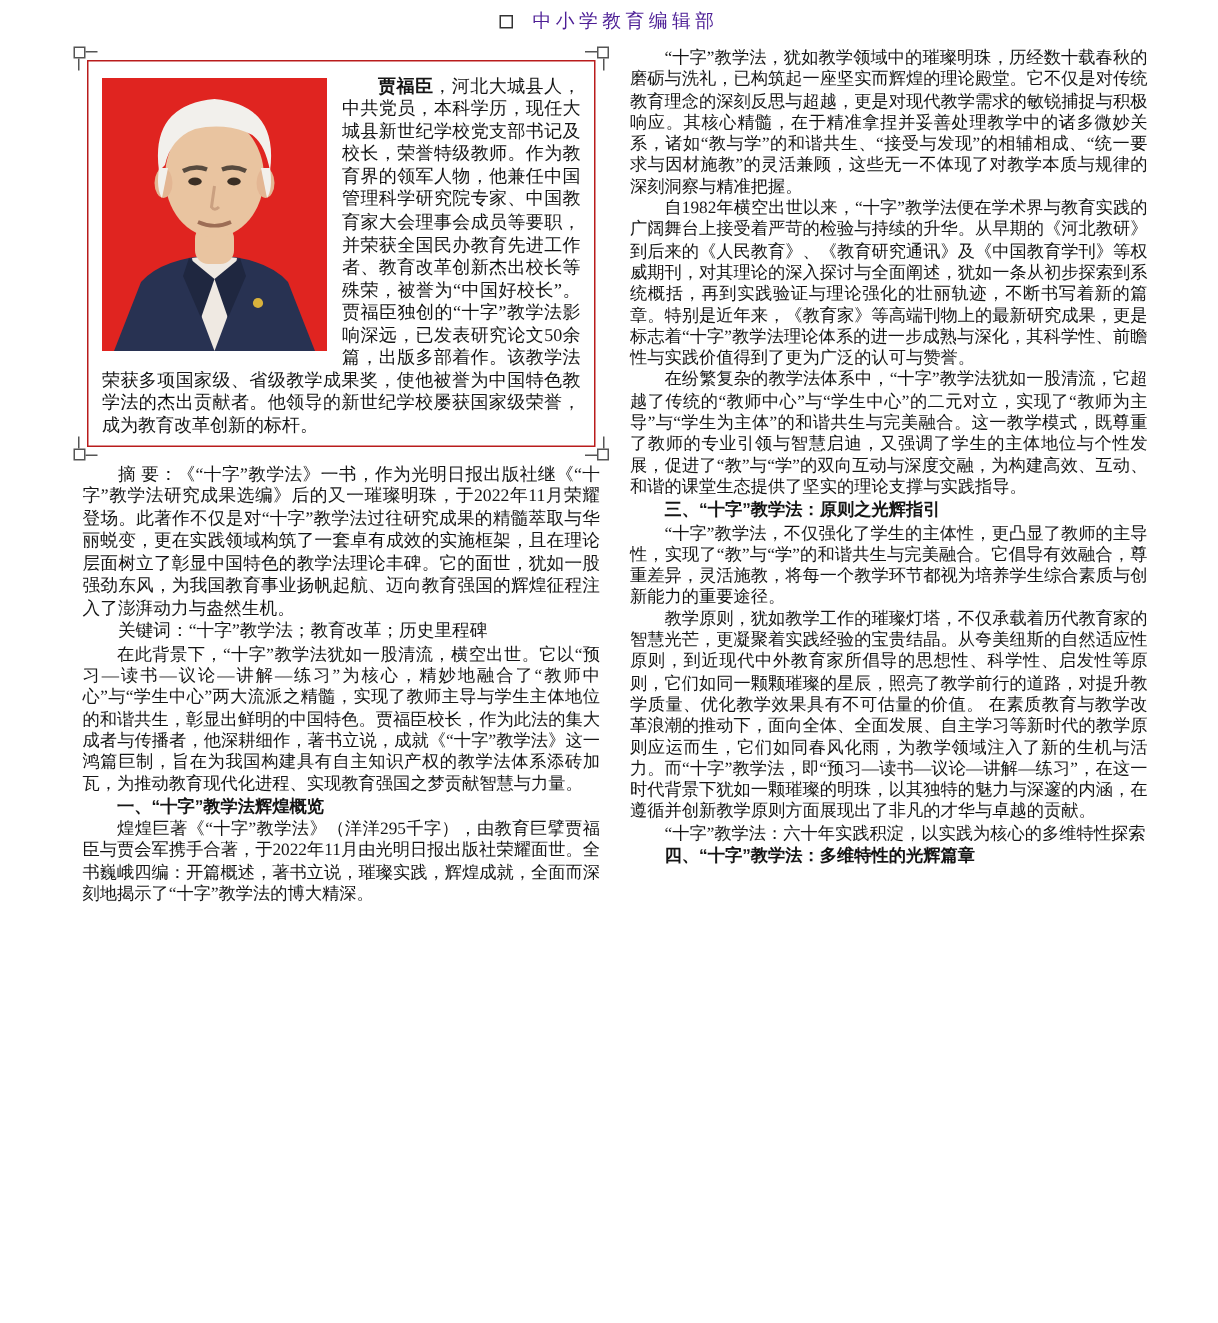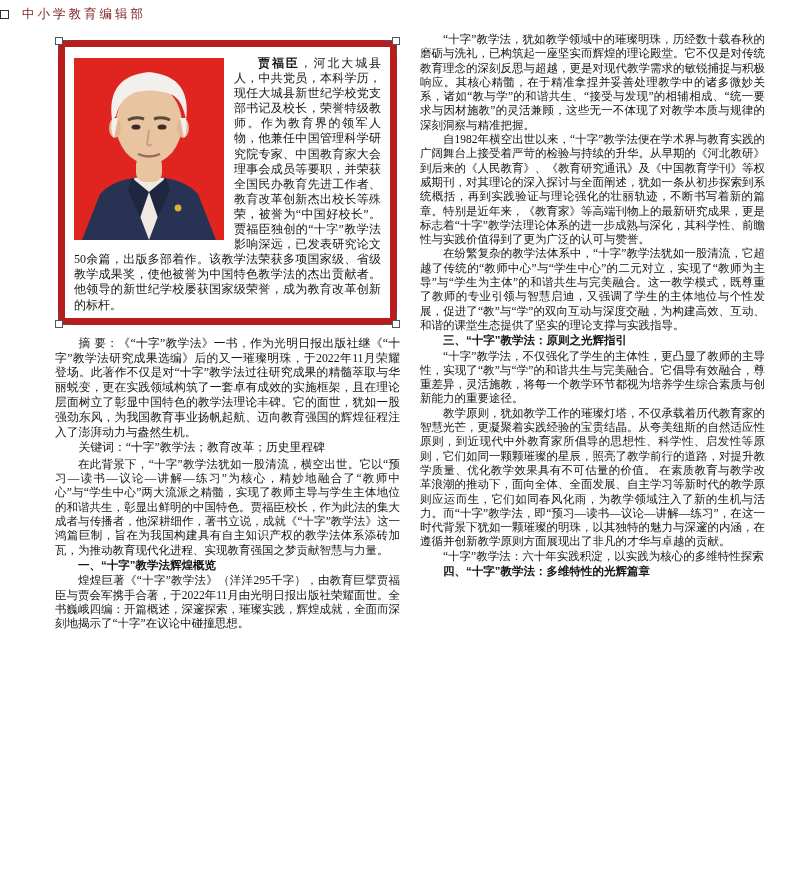--- a/index.html
+++ b/index.html
@@ -7,41 +7,41 @@
   body {
     width:812px; height:882px;
     font-family:"Liberation Serif","DejaVu Serif",serif;
     color:#151515;
   }
   .page { position:relative; width:812px; height:882px; overflow:hidden; background:#fff; }
 
   
   .pg-header {
     position:absolute; top:6px; left:0; width:100%;
-    text-align:left; font-size:12.5px; color:#7f1d1d; letter-spacing:3px;
+    text-align:center; font-size:12.5px; color:#4c1d95; letter-spacing:3px;
   }
   .pg-header .sq {
     display:inline-block; width:9px; height:9px;
     border:1.2px solid #333; margin-right:13px; vertical-align:-1px;
   }
 
   
   .cols { position:absolute; left:55px; top:32px; width:710px; display:flex; gap:20px; }
   .col { width:345px; font-size:11.5px; line-height:14.3px; text-align:justify; }
 
   p.body { text-indent:2em; }
   p.head {
     font-weight:bold; text-indent:2em;
     font-family:"Liberation Sans","DejaVu Sans",sans-serif;
     margin:1px 0;
   }
 
   
   .bio-frame {
-    position:relative; border:7px solid #b91c1c;
+    position:relative; border:1px solid #b91c1c;
     margin:8px 3px 11px 3px; padding:9px 9px 5px 9px;
     font-size:12px; line-height:15.1px; text-align:justify;
   }
   .bio-frame .photo {
     float:left; width:150px; height:182px; margin:2px 10px 4px 0;
   }
   .bio-text { text-indent:2em; }
   .bio-text b { font-family:"Liberation Sans","DejaVu Sans",sans-serif; }
 
   
@@ -121,21 +121,21 @@
 
         <p class="bio-text"><b>贾福臣</b><span>，河北大城县人，中共党员，本科学历，现任大城县新世纪学校党支部书记及校长，荣誉特级教师。作为教育界的领军人物，他兼任中国管理科学研究院专家、中国教育家大会理事会成员等要职，并荣获全国民办教育先进工作者、教育改革创新杰出校长等殊荣，被誉为“中国好校长”。贾福臣独创的“十字”教学法影响深远，已发表研究论文50余篇，出版多部着作。该教学法荣获多项国家级、省级教学成果奖，使他被誉为中国特色教学法的杰出贡献者。他领导的新世纪学校屡获国家级荣誉，成为教育改革创新的标杆。</span></p>
       </div>
 
       <p class="abstract"><span class="lbl">摘 要：</span><span>《“十字”教学法》一书，作为光明日报出版社继《“十字”教学法研究成果选编》后的又一璀璨明珠，于2022年11月荣耀登场。此著作不仅是对“十字”教学法过往研究成果的精髓萃取与华丽蜕变，更在实践领域构筑了一套卓有成效的实施框架，且在理论层面树立了彰显中国特色的教学法理论丰碑。它的面世，犹如一股强劲东风，为我国教育事业扬帆起航、迈向教育强国的辉煌征程注入了澎湃动力与盎然生机。</span></p>
 
       <p class="kw"><span class="lbl">关键词：</span><span>“十字”教学法；教育改革；历史里程碑</span></p>
 
       <p class="body">在此背景下，“十字”教学法犹如一股清流，横空出世。它以“预习—读书—议论—讲解—练习”为核心，精妙地融合了“教师中心”与“学生中心”两大流派之精髓，实现了教师主导与学生主体地位的和谐共生，彰显出鲜明的中国特色。贾福臣校长，作为此法的集大成者与传播者，他深耕细作，著书立说，成就《“十字”教学法》这一鸿篇巨制，旨在为我国构建具有自主知识产权的教学法体系添砖加瓦，为推动教育现代化进程、实现教育强国之梦贡献智慧与力量。</p>
       <p class="head">一、“十字”教学法辉煌概览</p>
-      <p class="body">煌煌巨著《“十字”教学法》（洋洋295千字），由教育巨擘贾福臣与贾会军携手合著，于2022年11月由光明日报出版社荣耀面世。全书巍峨四编：开篇概述，深邃探索，璀璨实践，辉煌成就，全面而深刻地揭示了“十字”在议论中碰撞思想。</p>
+      <p class="body">煌煌巨著《“十字”教学法》（洋洋295千字），由教育巨擘贾福臣与贾会军携手合著，于2022年11月由光明日报出版社荣耀面世。全书巍峨四编：开篇概述，著书立说，璀璨实践，辉煌成就，全面而深刻地揭示了“十字”教学法的博大精深。</p>
     </div>
 
     <div class="col">
       <p class="body">“十字”教学法，犹如教学领域中的璀璨明珠，历经数十载春秋的磨砺与洗礼，已构筑起一座坚实而辉煌的理论殿堂。它不仅是对传统教育理念的深刻反思与超越，更是对现代教学需求的敏锐捕捉与积极响应。其核心精髓，在于精准拿捏并妥善处理教学中的诸多微妙关系，诸如“教与学”的和谐共生、“接受与发现”的相辅相成、“统一要求与因材施教”的灵活兼顾，这些无一不体现了对教学本质与规律的深刻洞察与精准把握。</p>
       <p class="body">自1982年横空出世以来，“十字”教学法便在学术界与教育实践的广阔舞台上接受着严苛的检验与持续的升华。从早期的《河北教研》到后来的《人民教育》、《教育研究通讯》及《中国教育学刊》等权威期刊，对其理论的深入探讨与全面阐述，犹如一条从初步探索到系统概括，再到实践验证与理论强化的壮丽轨迹，不断书写着新的篇章。特别是近年来，《教育家》等高端刊物上的最新研究成果，更是标志着“十字”教学法理论体系的进一步成熟与深化，其科学性、前瞻性与实践价值得到了更为广泛的认可与赞誉。</p>
       <p class="body">在纷繁复杂的教学法体系中，“十字”教学法犹如一股清流，它超越了传统的“教师中心”与“学生中心”的二元对立，实现了“教师为主导”与“学生为主体”的和谐共生与完美融合。这一教学模式，既尊重了教师的专业引领与智慧启迪，又强调了学生的主体地位与个性发展，促进了“教”与“学”的双向互动与深度交融，为构建高效、互动、和谐的课堂生态提供了坚实的理论支撑与实践指导。</p>
       <p class="head">三、“十字”教学法：原则之光辉指引</p>
       <p class="body">“十字”教学法，不仅强化了学生的主体性，更凸显了教师的主导性，实现了“教”与“学”的和谐共生与完美融合。它倡导有效融合，尊重差异，灵活施教，将每一个教学环节都视为培养学生综合素质与创新能力的重要途径。</p>
       <p class="body">教学原则，犹如教学工作的璀璨灯塔，不仅承载着历代教育家的智慧光芒，更凝聚着实践经验的宝贵结晶。从夸美纽斯的自然适应性原则，到近现代中外教育家所倡导的思想性、科学性、启发性等原则，它们如同一颗颗璀璨的星辰，照亮了教学前行的道路，对提升教学质量、优化教学效果具有不可估量的价值。 在素质教育与教学改革浪潮的推动下，面向全体、全面发展、自主学习等新时代的教学原则应运而生，它们如同春风化雨，为教学领域注入了新的生机与活力。而“十字”教学法，即“预习—读书—议论—讲解—练习”，在这一时代背景下犹如一颗璀璨的明珠，以其独特的魅力与深邃的内涵，在遵循并创新教学原则方面展现出了非凡的才华与卓越的贡献。</p>
       <p class="body">“十字”教学法：六十年实践积淀，以实践为核心的多维特性探索</p>

